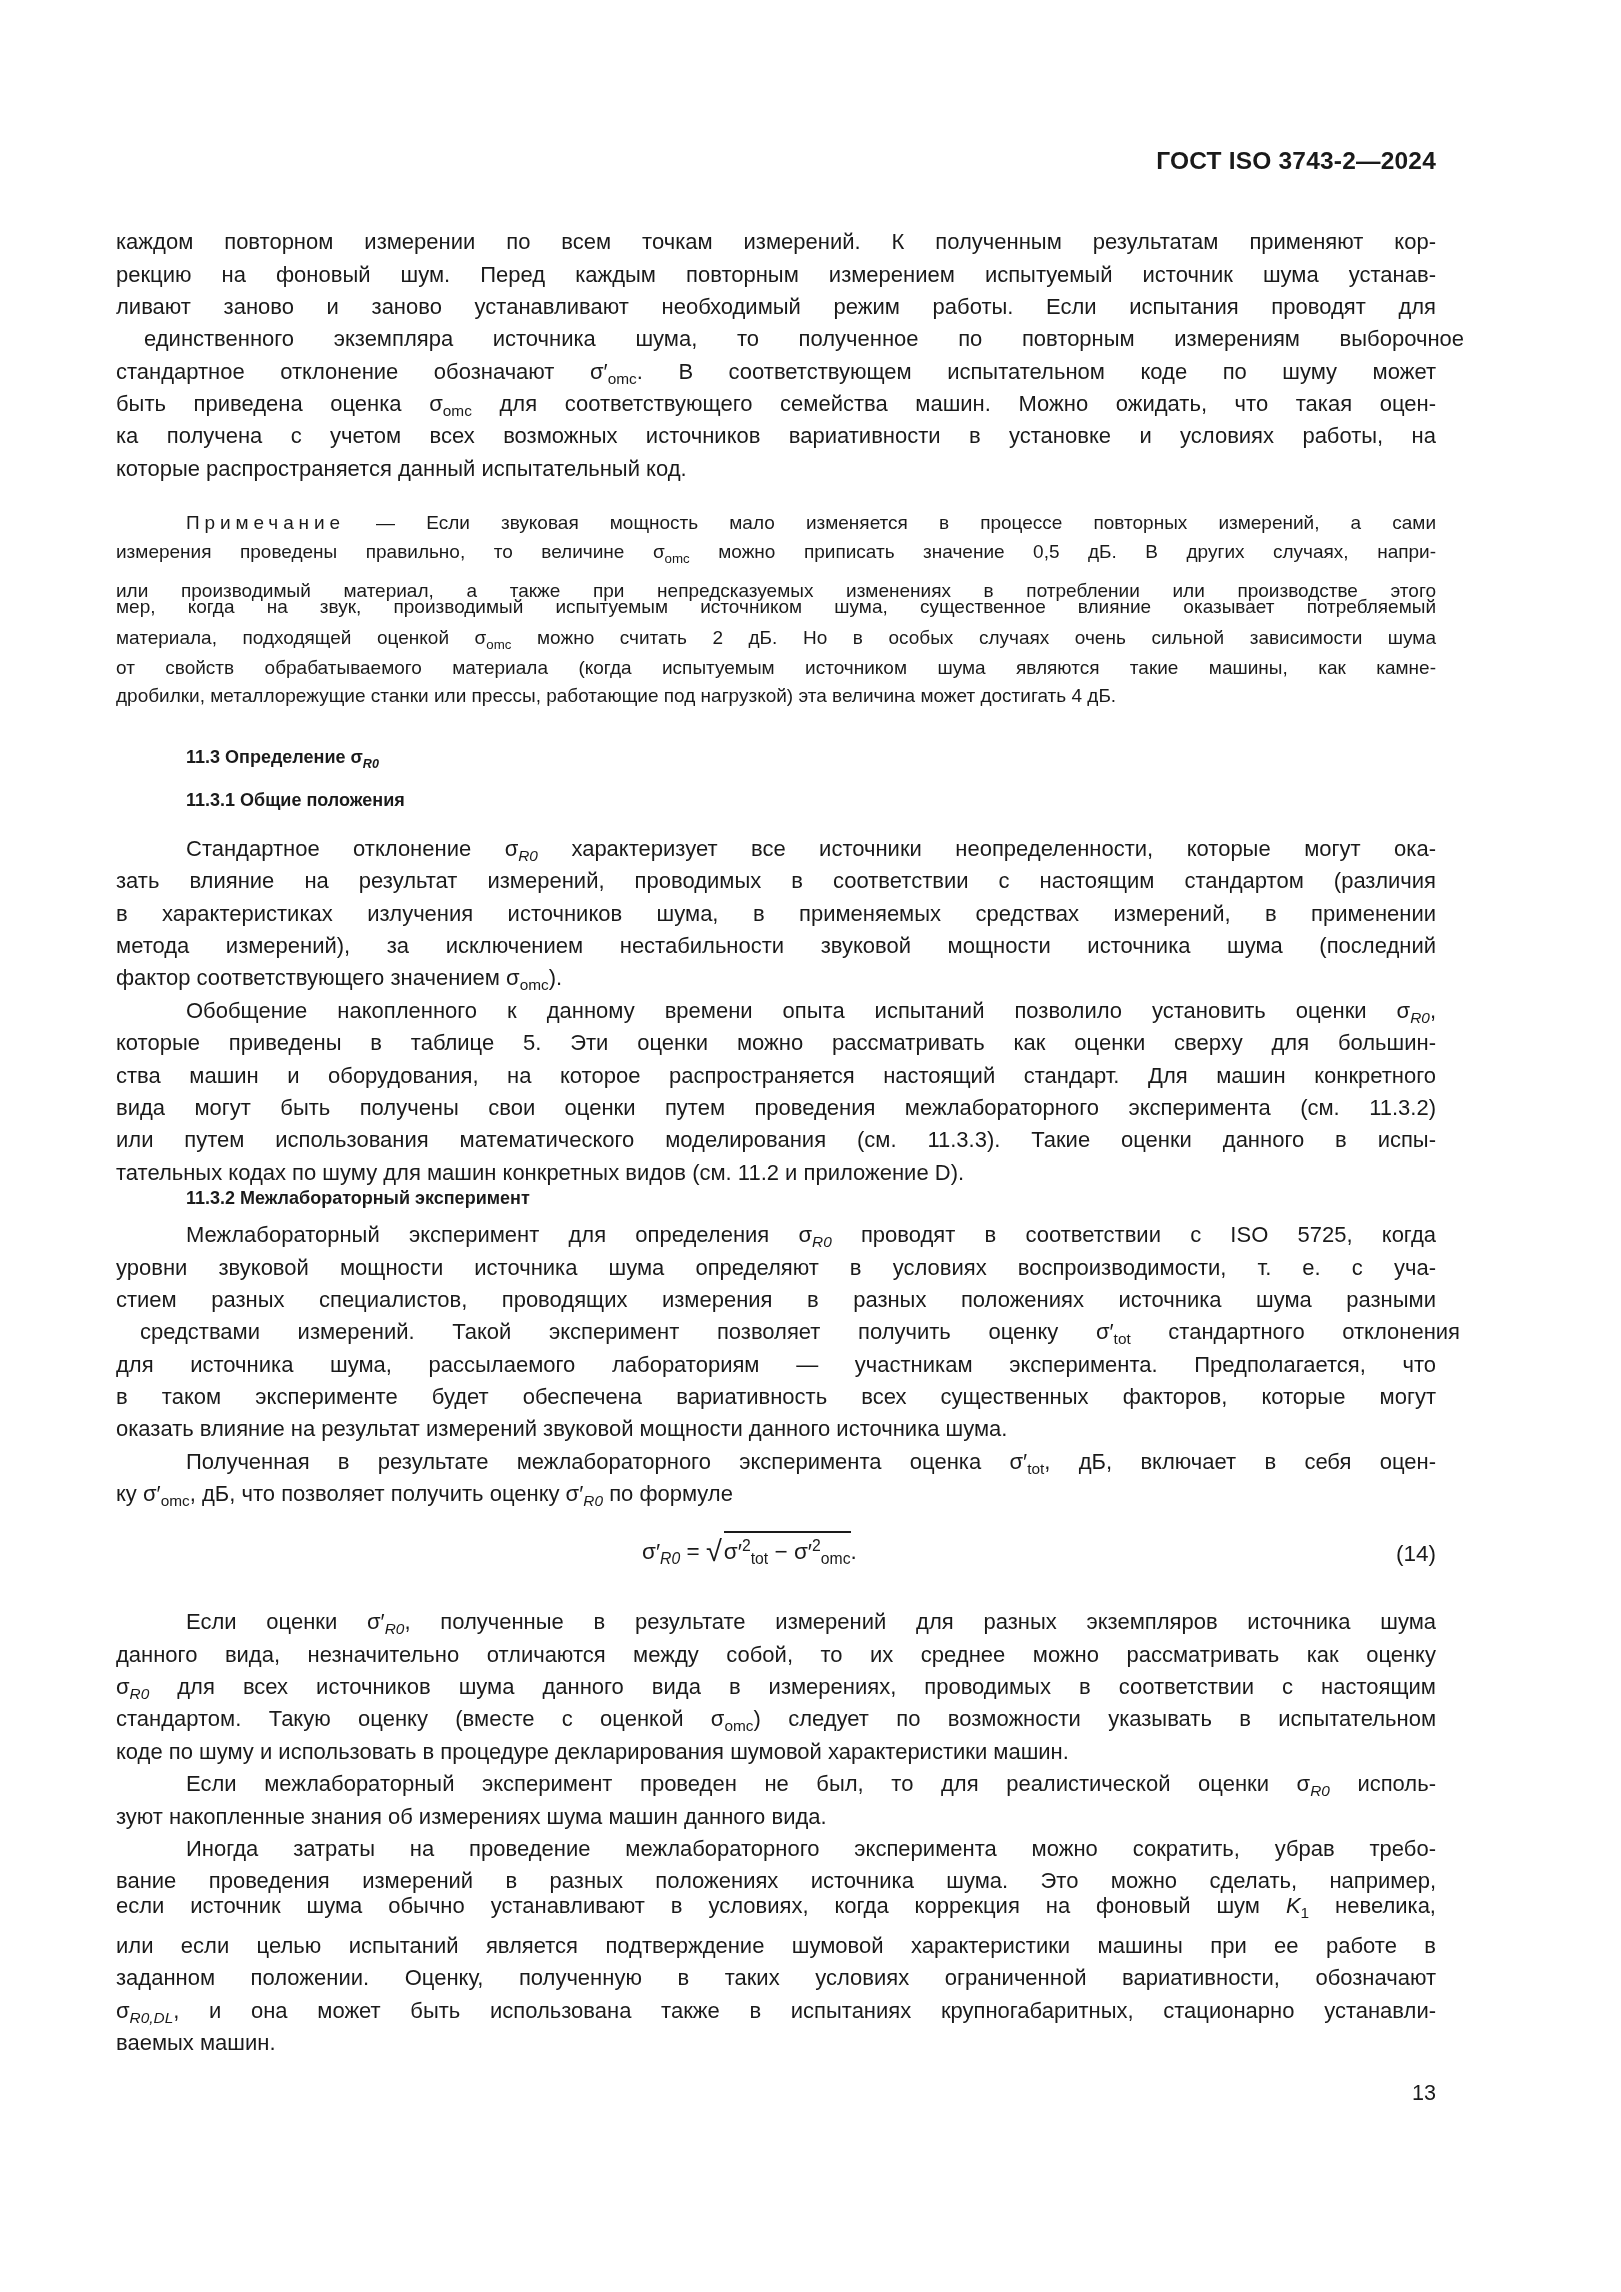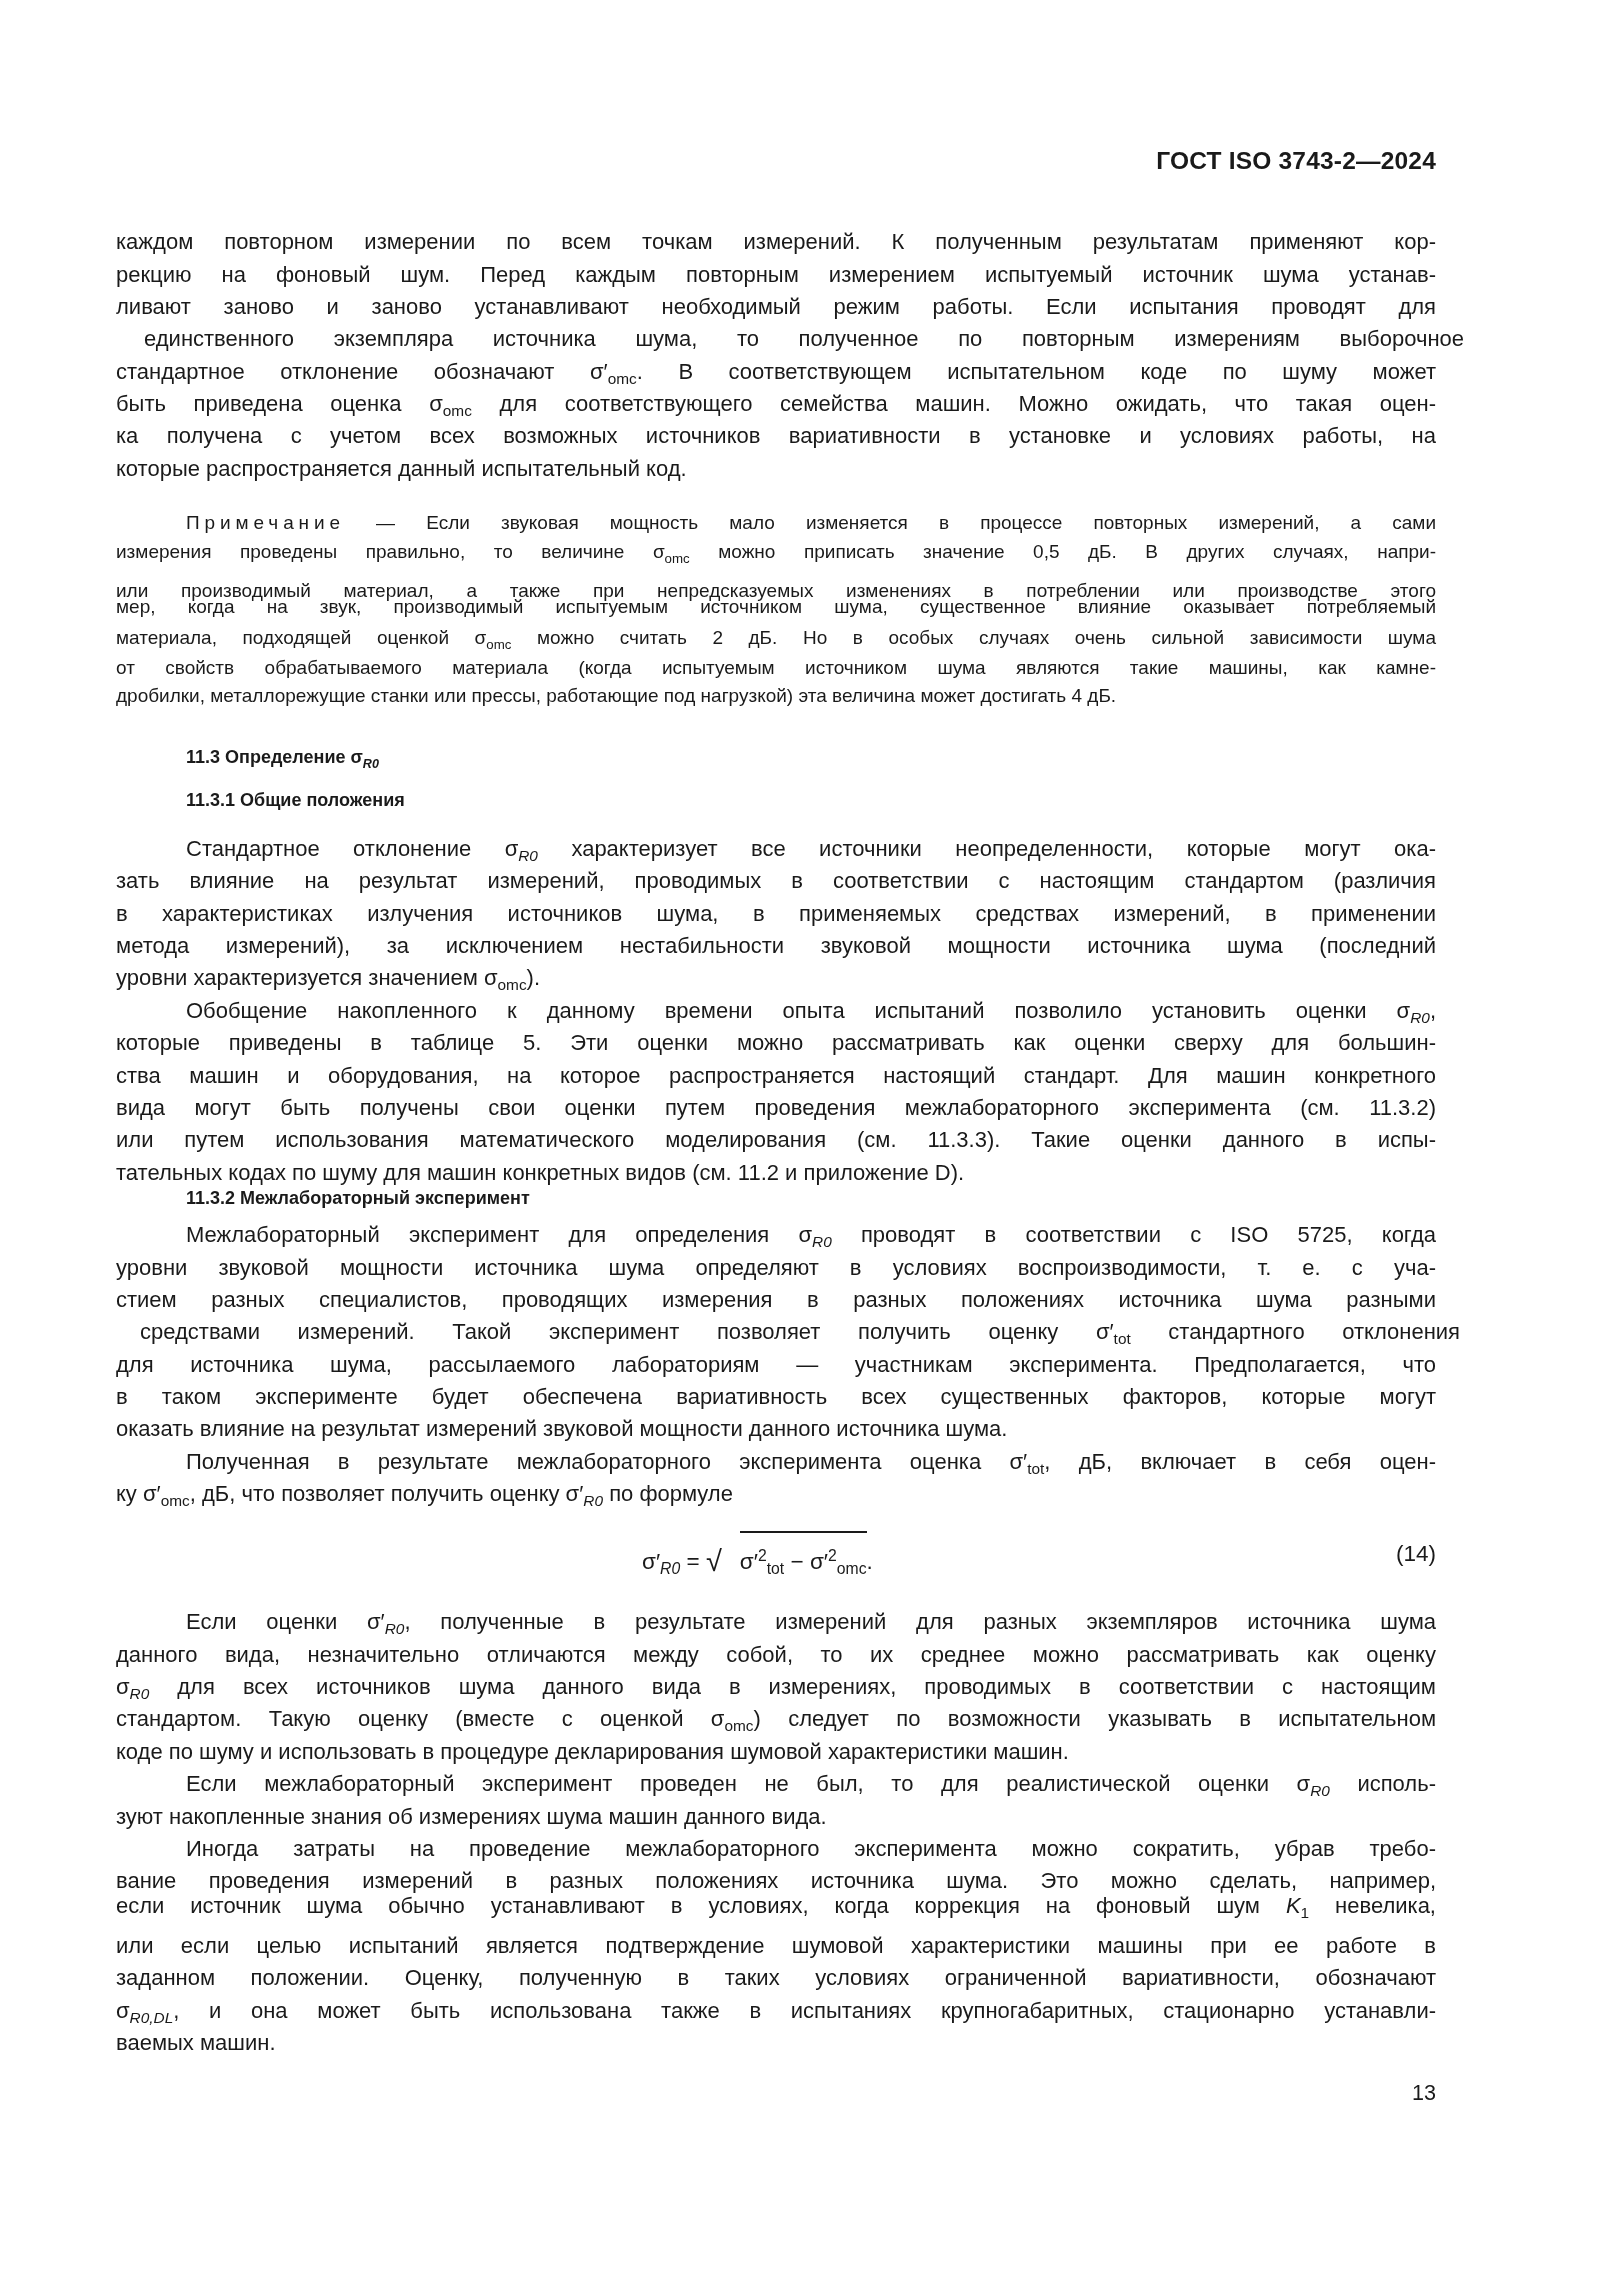--- a/index.html
+++ b/index.html
@@ -10,21 +10,21 @@
       text-align:justify;text-align-last:justify;transform-origin:left top;}
   .ln.last{text-align-last:left;}
   .ln.ind{left:186px;width:1250px;}
   .note{font-size:19px;}
   .sp{letter-spacing:4.9px;}
   .h{font-weight:bold;font-size:18px;position:absolute;left:186px;white-space:nowrap;}
   sub{font-size:70%;vertical-align:-4.9px;line-height:0;}
   sup{font-size:70%;vertical-align:7.8px;line-height:0;}
   i{font-style:italic;}
   .formula{position:absolute;left:642px;top:1531px;font-size:22.5px;white-space:nowrap;}
-  .sqrt{display:inline-block;border-top:2px solid #1a1a1a;padding-top:16px;margin-left:18px;}
+  .sqrt{display:inline-block;border-top:2px solid #1a1a1a;padding-top:6px;margin-left:2px;}
   .rad{font-size:29px;vertical-align:-2px;}
   .eqno{position:absolute;right:185px;top:1541px;font-size:22.5px;}
   .pnum{position:absolute;right:185px;top:2080px;font-size:21.6px;}
 </style>
 </head>
 <body>
 
 <div class="hdr">ГОСТ ISO 3743-2—2024</div>
 
 <div id="body-lines">
@@ -40,21 +40,21 @@
     <div class="ln note" style="top: 537px; white-space: nowrap;"><span>измерения проведены правильно, то величине σ</span><sub>omc</sub><span> можно приписать значение 0,5 дБ. В других случаях, напри-</span></div>
     <div class="ln note" style="top: 592px; white-space: nowrap;"><span>мер, когда на звук, производимый испытуемым источником шума, существенное влияние оказывает потребляемый</span></div>
     <div class="ln note" style="top: 576px; white-space: nowrap;"><span>или производимый материал, а также при непредсказуемых изменениях в потреблении или производстве этого</span></div>
     <div class="ln note" style="top: 623px; white-space: nowrap;"><span>материала, подходящей оценкой σ</span><sub>omc</sub><span> можно считать 2 дБ. Но в особых случаях очень сильной зависимости шума</span></div>
     <div class="ln note" style="top: 653px; white-space: nowrap;"><span>от свойств обрабатываемого материала (когда испытуемым источником шума являются такие машины, как камне-</span></div>
     <div class="ln note last" style="top: 681px; white-space: nowrap;"><span>дробилки, металлорежущие станки или прессы, работающие под нагрузкой) эта величина может достигать 4 дБ.</span></div>
     <div class="ln ind" style="top: 834px; white-space: nowrap;"><span>Стандартное отклонение σ</span><sub><i>R0</i></sub><span> характеризует все источники неопределенности, которые могут ока-</span></div>
     <div class="ln " style="top: 866px; white-space: nowrap;"><span>зать влияние на результат измерений, проводимых в соответствии с настоящим стандартом (различия</span></div>
     <div class="ln " style="top: 899px; white-space: nowrap;"><span>в характеристиках излучения источников шума, в применяемых средствах измерений, в применении</span></div>
     <div class="ln " style="top: 931px; white-space: nowrap;"><span>метода измерений), за исключением нестабильности звуковой мощности источника шума (последний</span></div>
-    <div class="ln last" style="top: 963px; white-space: nowrap;"><span>уровни характеризуется значением σ</span><sub>omc</sub><span>).</span></div>
+    <div class="ln last" style="top: 963px; white-space: nowrap;"><span>фактор соответствующего значением σ</span><sub>omc</sub><span>).</span></div>
     <div class="ln ind" style="top: 996px; white-space: nowrap;"><span>Обобщение накопленного к данному времени опыта испытаний позволило установить оценки σ</span><sub><i>R0</i></sub><span>,</span></div>
     <div class="ln " style="top: 1028px; white-space: nowrap;"><span>которые приведены в таблице 5. Эти оценки можно рассматривать как оценки сверху для большин-</span></div>
     <div class="ln " style="top: 1061px; white-space: nowrap;"><span>ства машин и оборудования, на которое распространяется настоящий стандарт. Для машин конкретного</span></div>
     <div class="ln " style="top: 1093px; white-space: nowrap;"><span>вида могут быть получены свои оценки путем проведения межлабораторного эксперимента (см. 11.3.2)</span></div>
     <div class="ln " style="top: 1125px; white-space: nowrap;"><span>или путем использования математического моделирования (см. 11.3.3). Такие оценки данного в испы-</span></div>
     <div class="ln last" style="top: 1158px; white-space: nowrap;"><span>тательных кодах по шуму для машин конкретных видов (см. 11.2 и приложение D).</span></div>
     <div class="ln ind" style="top: 1220px; white-space: nowrap;"><span>Межлабораторный эксперимент для определения σ</span><sub><i>R0</i></sub><span> проводят в соответствии с ISO 5725, когда</span></div>
     <div class="ln " style="top: 1253px; white-space: nowrap;"><span>уровни звуковой мощности источника шума определяют в условиях воспроизводимости, т. е. с уча-</span></div>
     <div class="ln " style="top: 1285px; white-space: nowrap;"><span>стием разных специалистов, проводящих измерения в разных положениях источника шума разными</span></div>
     <div class="ln " style="top: 1317px; white-space: nowrap; margin-left: 24px;"><span>средствами измерений. Такой эксперимент позволяет получить оценку σ′</span><sub>tot</sub><span> стандартного отклонения</span></div>

